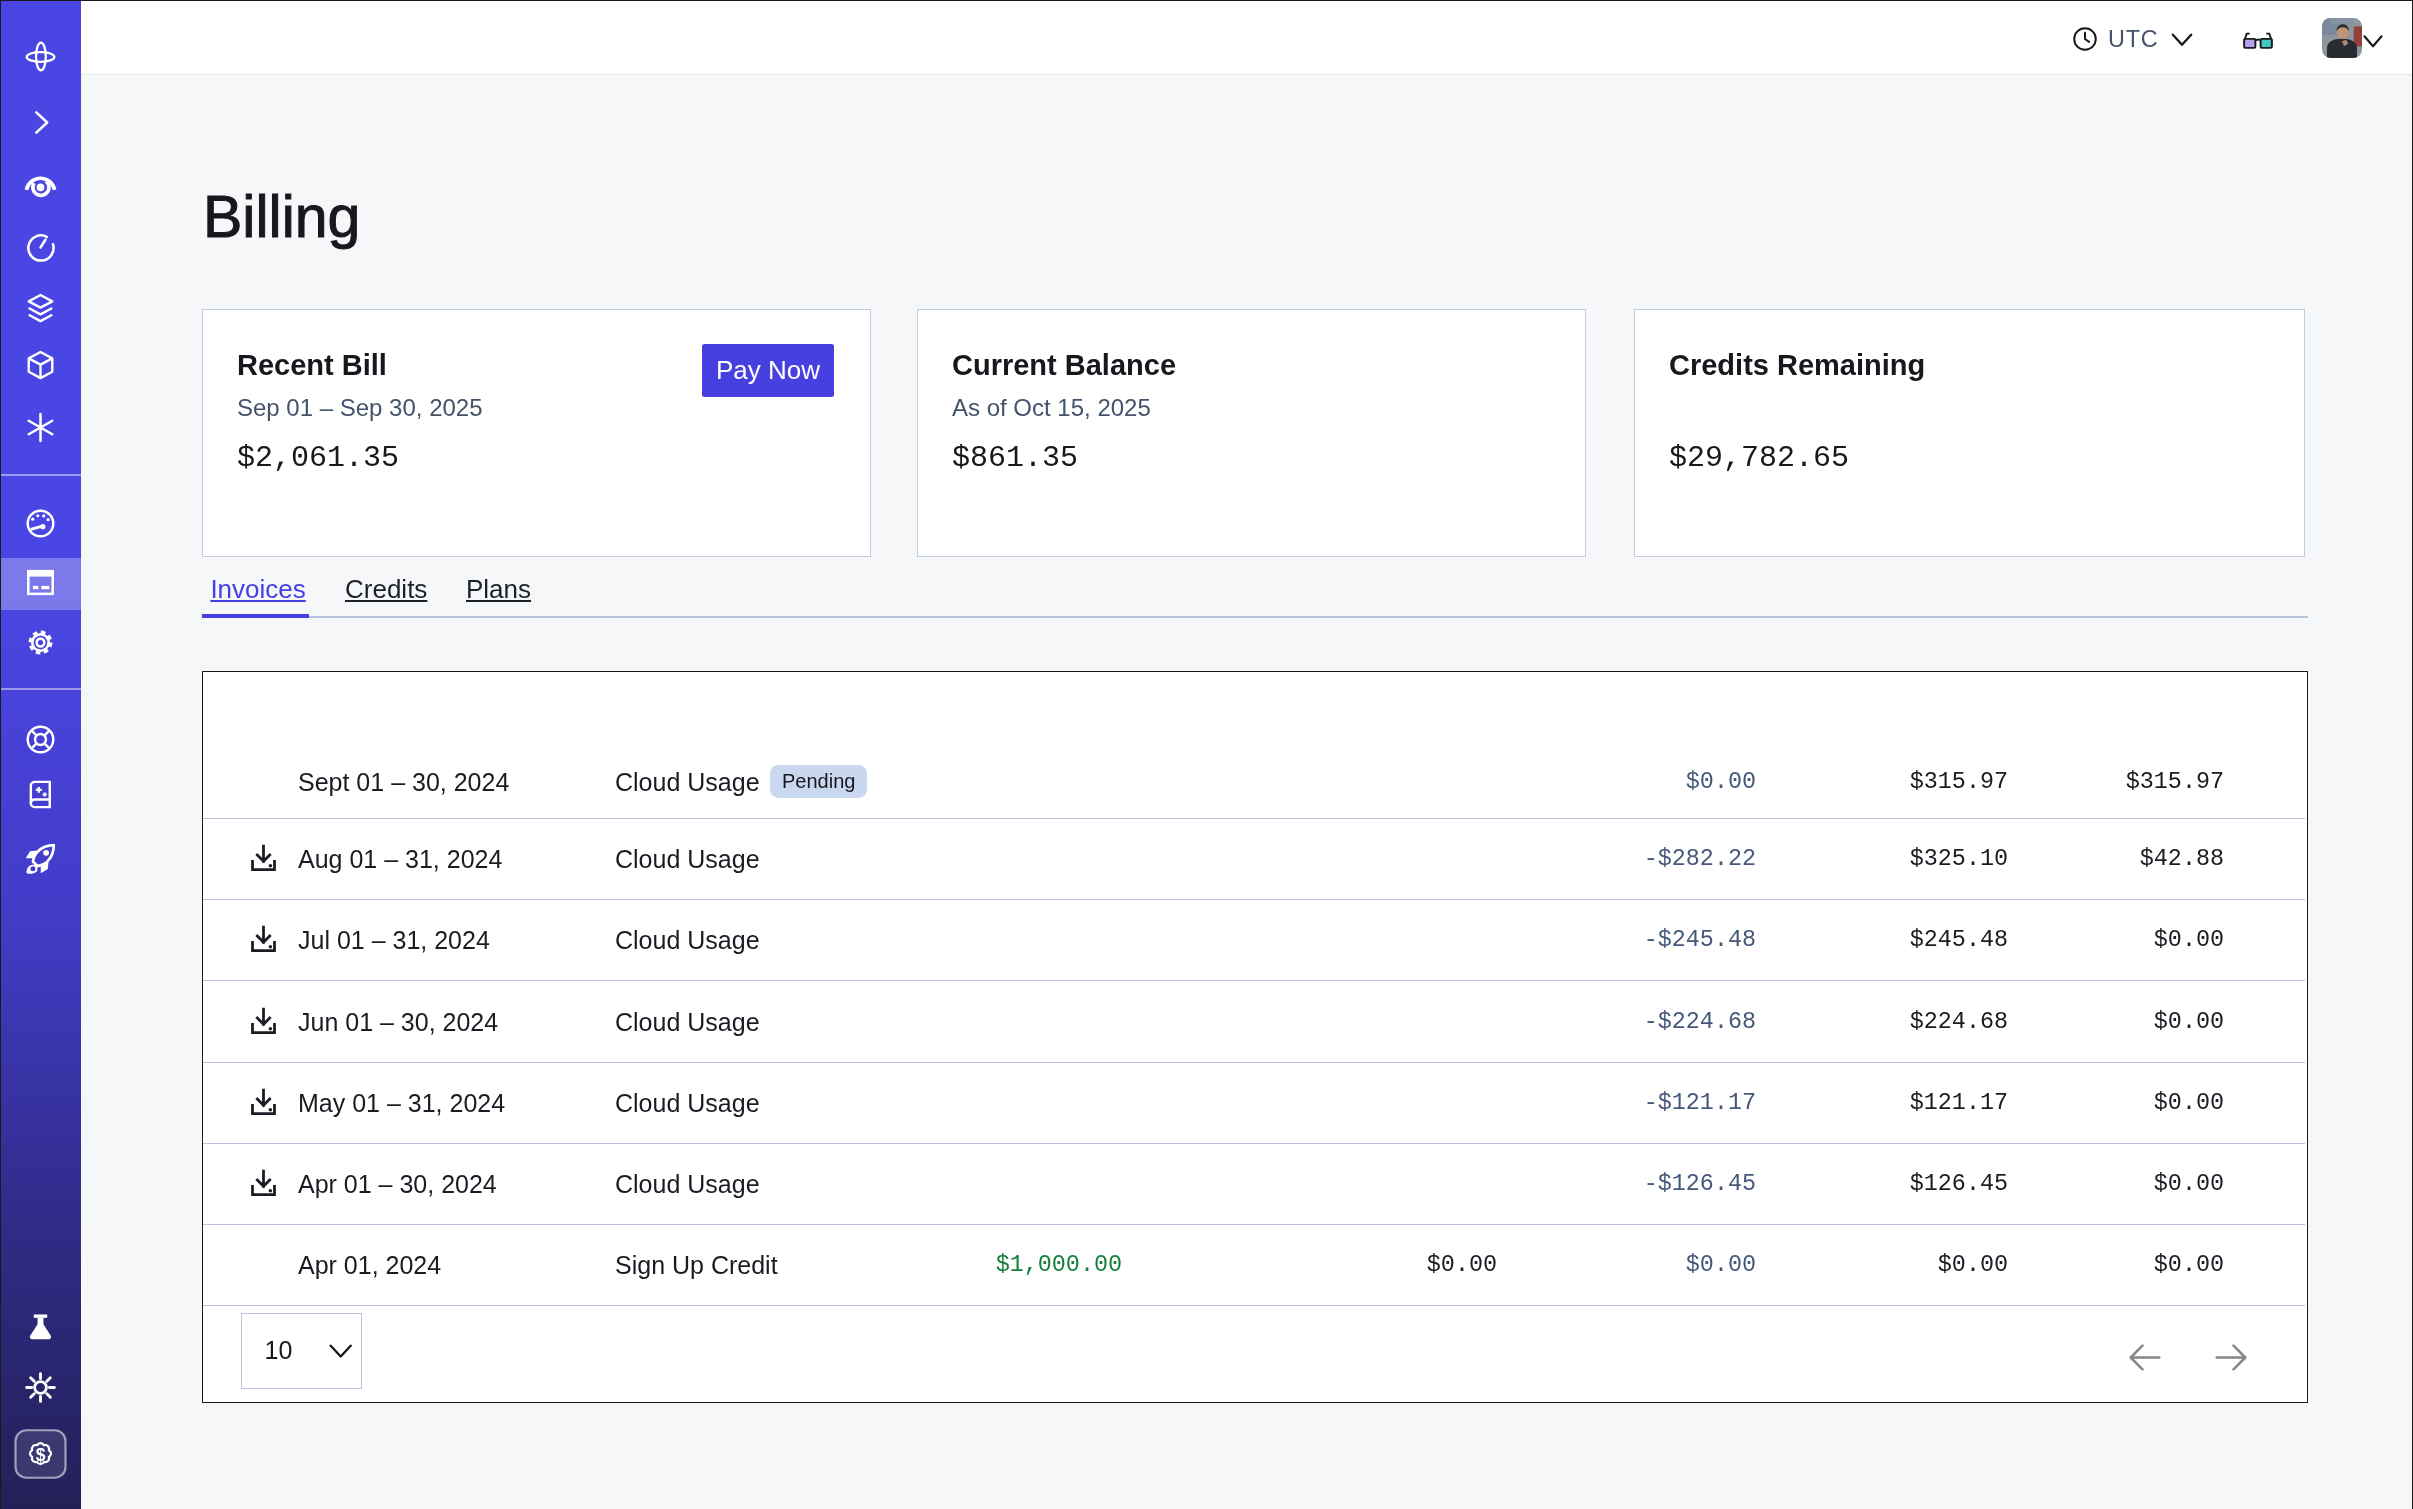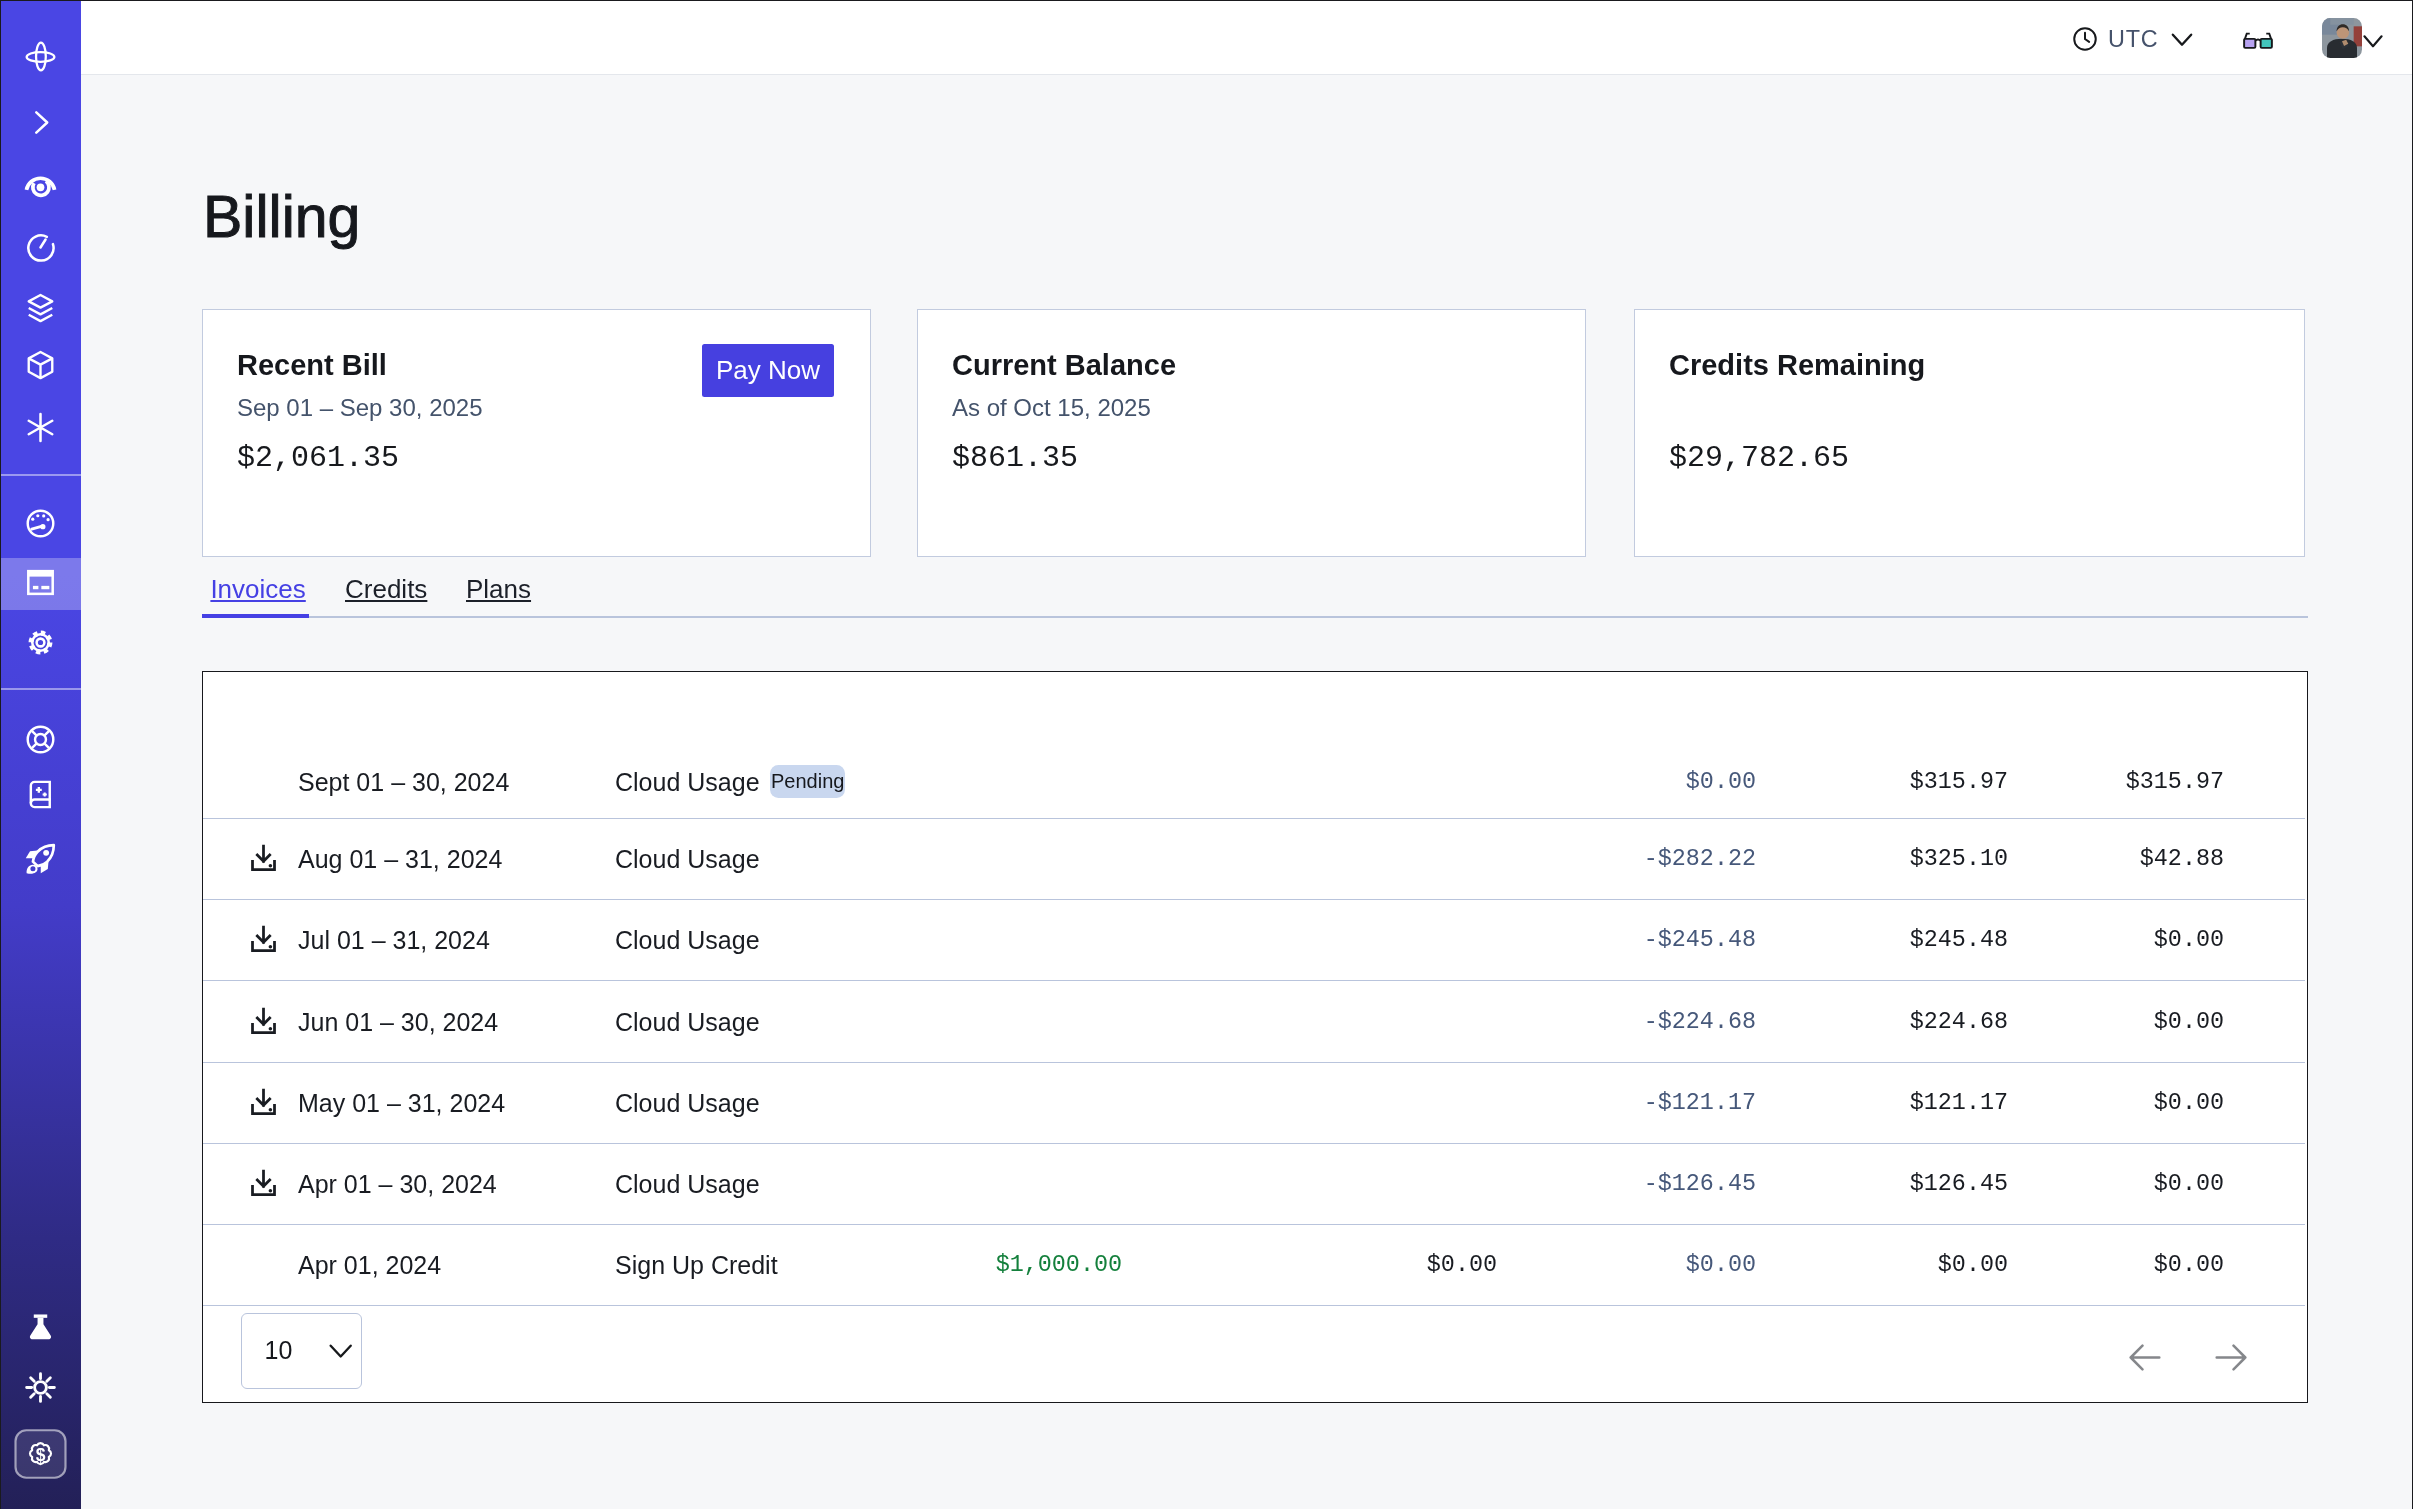--- a/index.html
+++ b/index.html
@@ -34,23 +34,23 @@
 
 .tbl { position:absolute; left:202px; top:671px; width:2106px; height:732px; background:#fff; border:1.7px solid #17181c; }
 .thead { position:absolute; left:0; top:0; width:2102px; height:74px; background:#141417; color:#fff; font-size:26px; font-weight:400; }
 .thead span { position:absolute; top:27px; }
 .row { position:absolute; left:0; width:2102px; height:81px; border-bottom:1.7px solid #b9c4dc; font-size:25px; color:#191c22; background:#fff; }
 .row span { position:absolute; top:50%; transform:translateY(-50%); }
 .row .dl { position:absolute; left:44px; top:23.4px; }
 .mono { font-family:"Liberation Mono",monospace; font-size:23.4px; }
 .blue { color:#46587a; }
 .green { color:#14803c; }
-.badge { position:absolute; background:#c9d7ef; color:#16181d; font-size:20px; border-radius:8.4px; height:33px; line-height:33px; padding:0 1px; top:19px !important; transform:none !important; }
+.badge { position:absolute; background:#c9d7ef; color:#16181d; font-size:20px; border-radius:8.4px; height:33px; line-height:33px; padding:0 12px; top:19px !important; transform:none !important; }
 .pagefoot { position:absolute; left:0; top:634px; width:2102px; height:95px; background:#fff; }
-.psel { position:absolute; left:38px; top:6.7px; width:121px; height:76px; border:1.7px solid #b9c4dc; border-radius:6px; background:#fff; }
+.psel { position:absolute; left:38px; top:6.7px; width:121px; height:76px; border:1.7px solid #b9c4dc; border-radius:0; background:#fff; }
 .psel .n { position:absolute; left:22.6px; top:22px; font-size:25px; color:#16181d; }
 </style>
 </head>
 <body>
 <div class="sidebar"></div>
 <div class="sactive"></div>
 <div class="sicon" style="top:38px;">
     <svg width="37" height="37" viewBox="0 0 44 44" fill="none" stroke="#fff" stroke-width="2.7">
       <ellipse cx="22" cy="22.5" rx="16.5" ry="5.8"></ellipse>
       <ellipse cx="22.5" cy="22" rx="5.8" ry="16.5"></ellipse>

